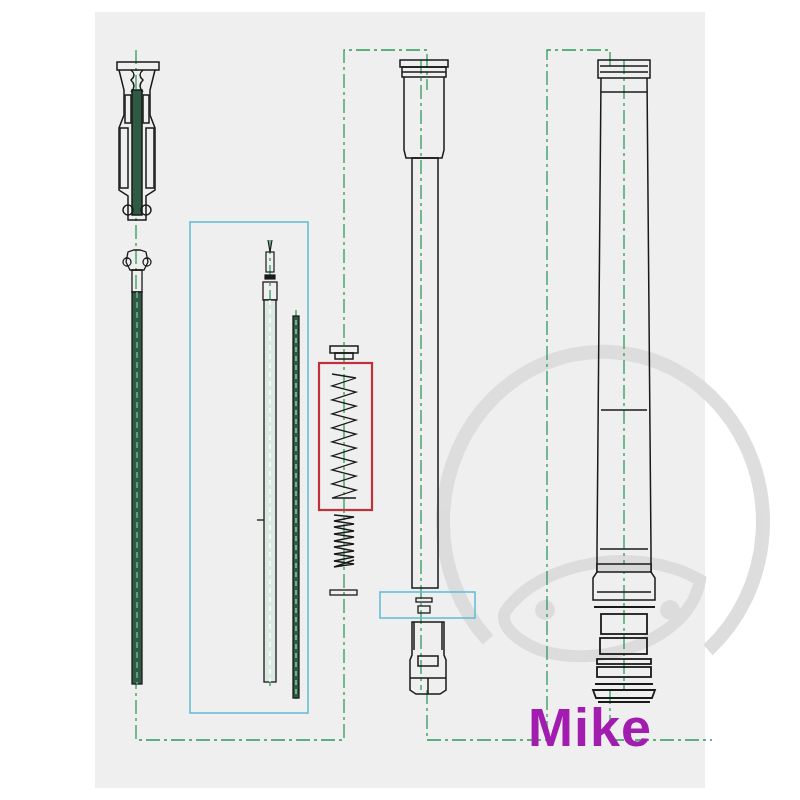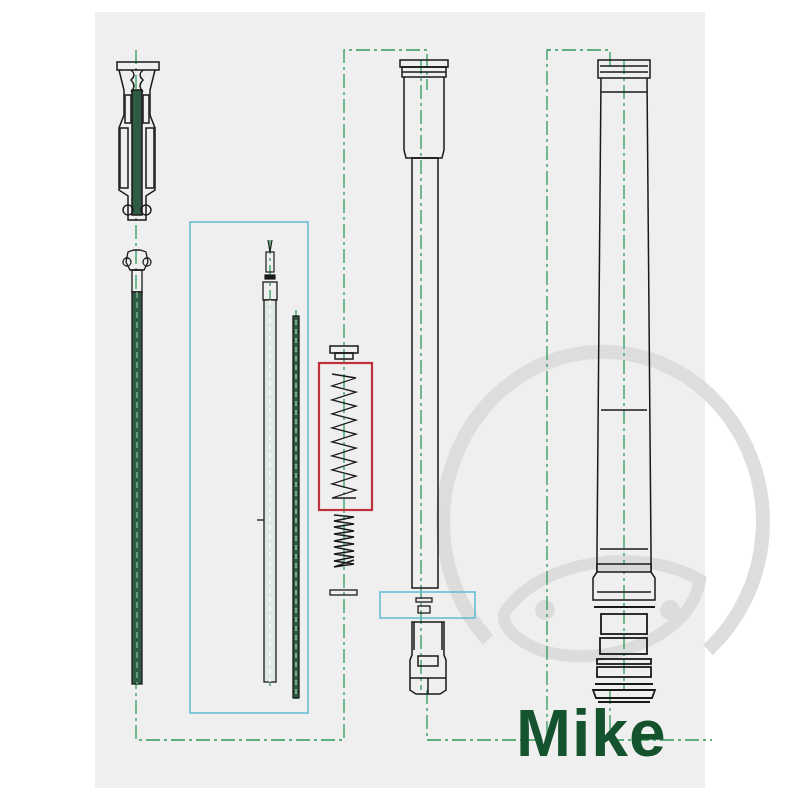--- a/index.html
+++ b/index.html
@@ -1,19 +1,19 @@
 <!DOCTYPE html>
 <html><head>
 <meta charset="utf-8">
 <style>
   html,body{margin:0;padding:0;background:#ffffff;}
   body{width:800px;height:800px;position:relative;overflow:hidden;font-family:"Liberation Sans",sans-serif;}
   .panel{position:absolute;left:95px;top:12px;width:610px;height:776px;background:#efefef;}
   svg.diagram{position:absolute;left:0;top:0;width:800px;height:800px;}
-  .watermark-text{position:absolute;left:516px;top:700px;font-size:66px;font-weight:bold;color:#14532d;letter-spacing:1px;font-family:"Liberation Sans",sans-serif;line-height:1;}
+  .watermark-text{position:absolute;left:528px;top:700px;font-size:54px;font-weight:bold;color:#a21caf;letter-spacing:1px;font-family:"Liberation Sans",sans-serif;line-height:1;}
 </style>
 </head>
 <body>
 
 <div class="panel"></div>
 
 <svg class="diagram" viewBox="0 0 800 800">
 
   <g fill="none" stroke="#dadada" stroke-width="14" opacity="0.9">
     <path d="M488,640 A160,170 0 1 1 708,650"></path>

